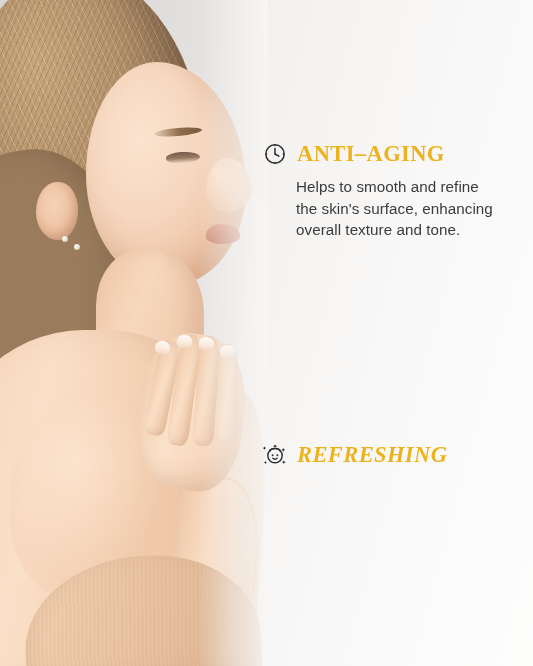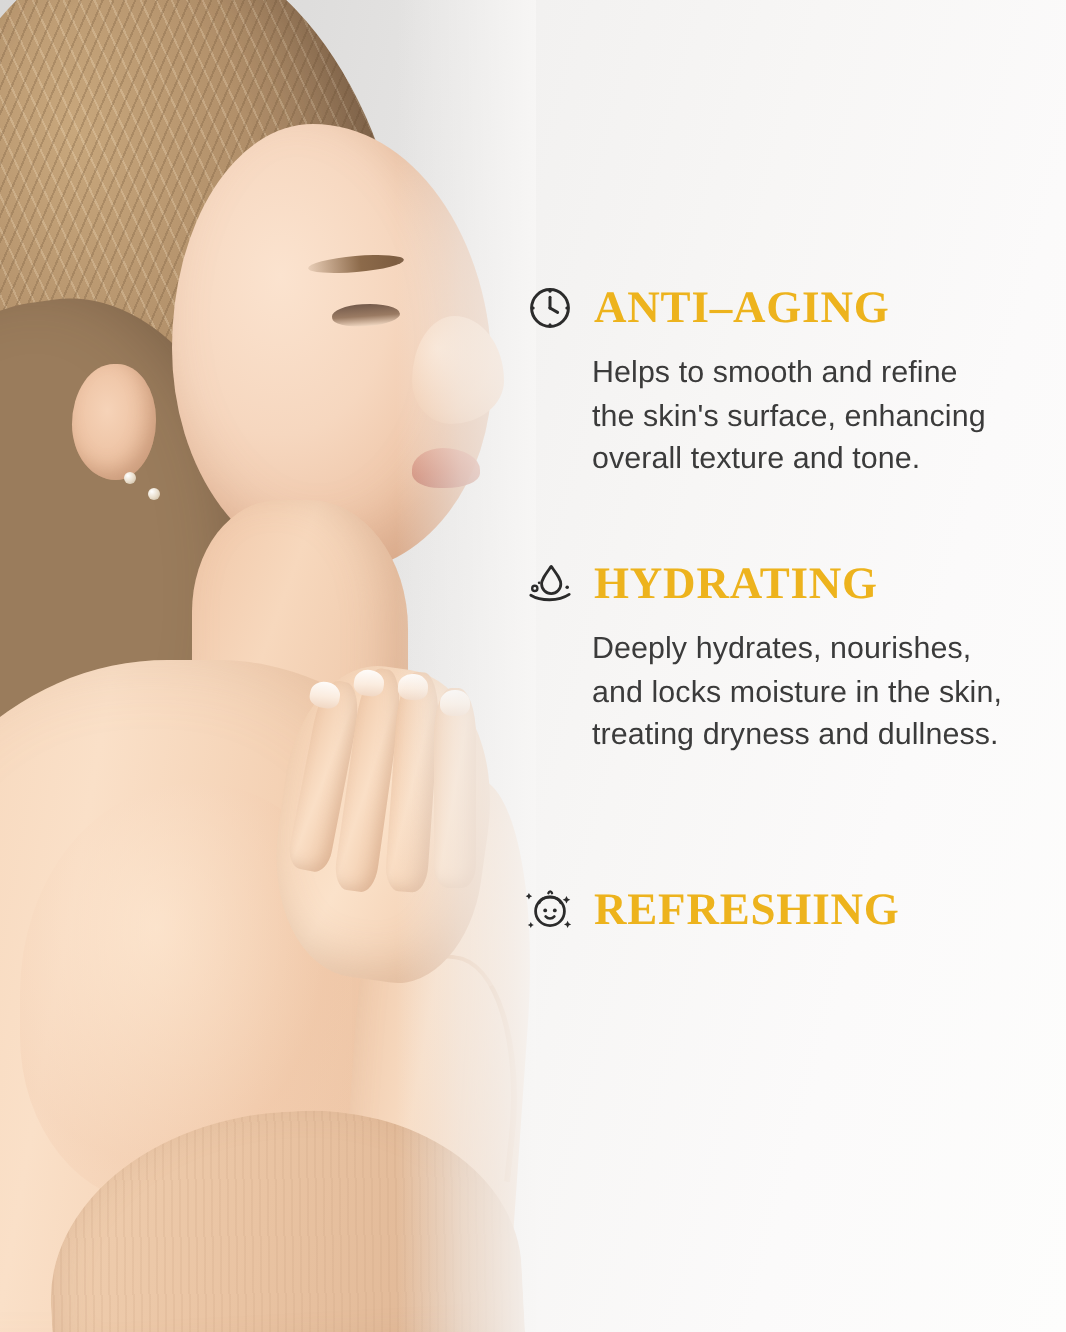--- a/index.html
+++ b/index.html
@@ -216,21 +216,21 @@
     left: 262px; top: 0;
     width: 271px; height: 666px;
   }
   .feature {
     position: absolute;
     left: 0;
     width: 271px;
   }
   #feature-0 { top: 129px; margin-top: 10px; }
   #feature-1 { top: 277px; }
-  #feature-2 { top: 440px; }
+  #feature-2 { top: 440px; font-style: italic; }
 
   .feature-head {
     display: flex;
     align-items: center;
     gap: 9px;
     height: 30px;
   }
   .f-icon {
     width: 26px; height: 26px;
     flex: 0 0 26px;
@@ -305,37 +305,20 @@
             <circle cx="4.6" cy="13" r="0.75" fill="#2b2b2b"></circle>
           </svg>
         </span>
         <span class="f-title">ANTI–AGING</span>
       </div>
       <div class="f-body">Helps to smooth and refine
 the skin's surface, enhancing
 overall texture and tone.</div>
     </div>
 
-    <div class="feature" id="feature-1">
-      <div class="feature-head">
-        <span class="f-icon">
-          <svg viewBox="0 0 26 26" width="26" height="26" aria-hidden="true">
-            <path d="M13.6 4.2 C16.6 8.4 18.4 10.6 18.4 13 a4.8 4.8 0 0 1 -9.6 0 c0 -2.4 1.8 -4.6 4.8 -8.8 z" fill="none" stroke="#2b2b2b" stroke-width="1.4" stroke-linejoin="round"></path>
-            <path d="M3.4 18.6 C8.4 21.6 17.2 21.8 22.6 18.2" fill="none" stroke="#2b2b2b" stroke-width="1.4" stroke-linecap="round"></path>
-            <circle cx="5.4" cy="15.2" r="1.3" fill="none" stroke="#2b2b2b" stroke-width="1.2"></circle>
-            <circle cx="21.6" cy="14.6" r="0.9" fill="#2b2b2b"></circle>
-            <circle cx="7.6" cy="12.4" r="0.7" fill="#2b2b2b"></circle>
-          </svg>
-        </span>
-        <span class="f-title">HYDRATING</span>
-      </div>
-      <div class="f-body">Deeply hydrates, nourishes,
-and locks moisture in the skin,
-treating dryness and dullness.</div>
-    </div>
 
     <div class="feature" id="feature-2">
       <div class="feature-head">
         <span class="f-icon">
           <svg viewBox="0 0 26 26" width="26" height="26" aria-hidden="true">
             <circle cx="13" cy="13.6" r="7.2" fill="none" stroke="#2b2b2b" stroke-width="1.4"></circle>
             <path d="M7.6 9.4 C9 5.6 17 5.6 18.4 9.4" fill="none" stroke="#2b2b2b" stroke-width="1.4" stroke-linecap="round"></path>
             <path d="M12.2 4.6 C12.6 3.4 13.6 3.4 14 4.6" fill="none" stroke="#2b2b2b" stroke-width="1.2" stroke-linecap="round"></path>
             <circle cx="10.6" cy="13.2" r="0.95" fill="#2b2b2b"></circle>
             <circle cx="15.4" cy="13.2" r="0.95" fill="#2b2b2b"></circle>

